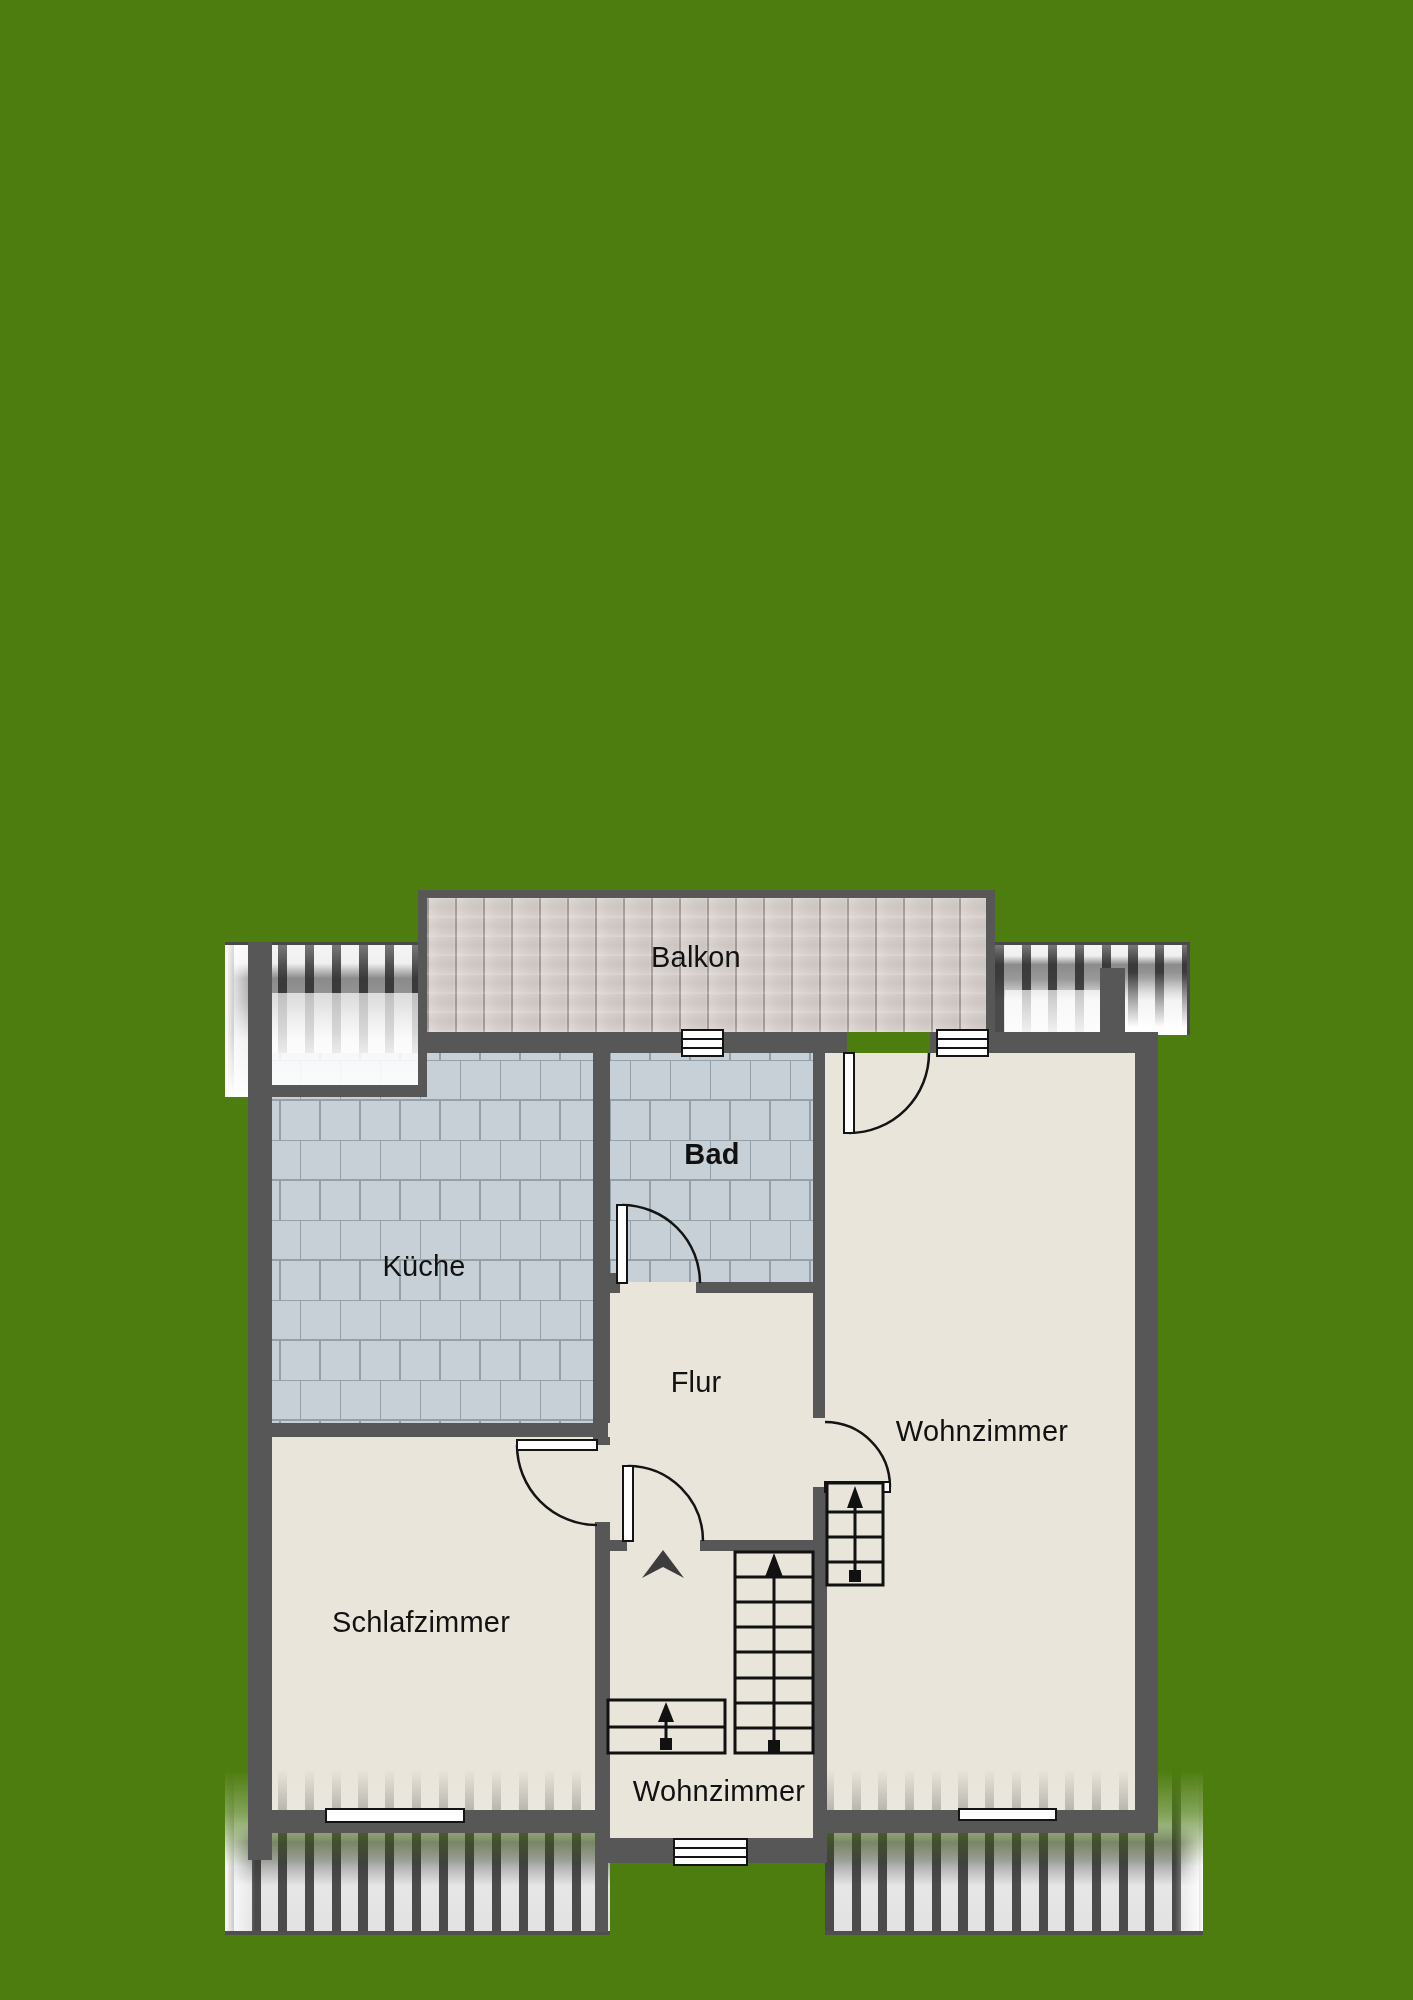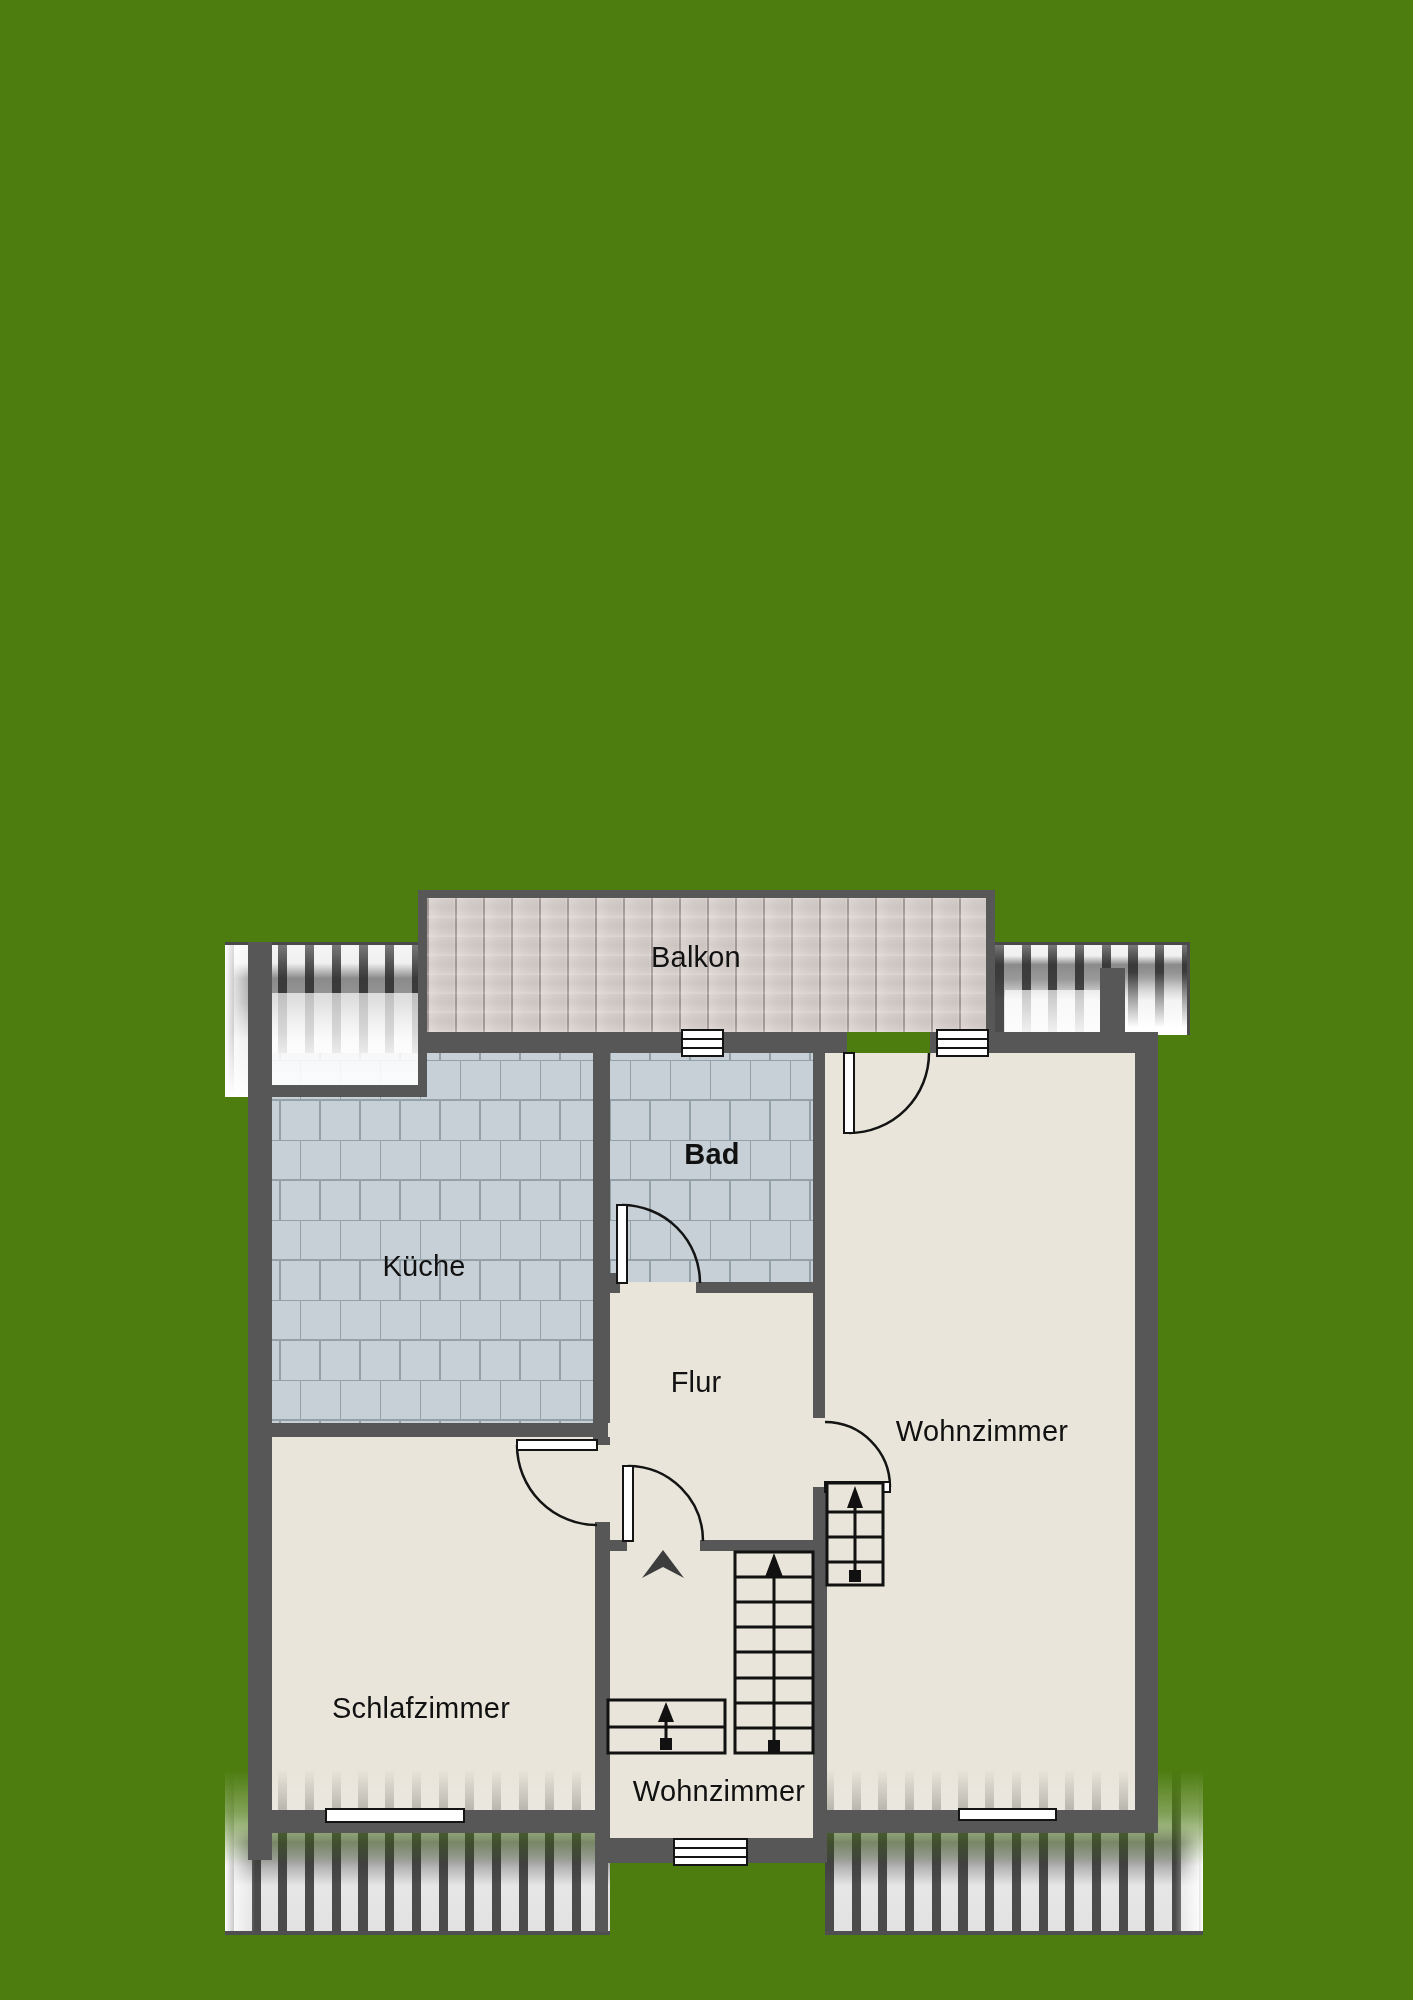--- a/index.html
+++ b/index.html
@@ -190,16 +190,16 @@
     </g>
 
     <polygon points="663,1550 684,1578 663,1567 642,1578" fill="#3d3d3d"></polygon>
   </svg>
 
   <div class="lbl" style="left:696px;top:957px;">Balkon</div>
   <div class="lbl" style="left:424px;top:1266px;">Küche</div>
   <div class="lbl" style="left:712px;top:1154px;font-weight:bold;">Bad</div>
   <div class="lbl" style="left:696px;top:1382px;">Flur</div>
   <div class="lbl" style="left:982px;top:1431px;">Wohnzimmer</div>
-  <div class="lbl" style="left:421px;top:1708px;">Schlafzimmer</div>
+  <div class="lbl" style="left:421px;top:1622px;">Schlafzimmer</div>
   <div class="lbl" style="left:719px;top:1791px;">Wohnzimmer</div>
 
 </div>
 
 </body></html>

